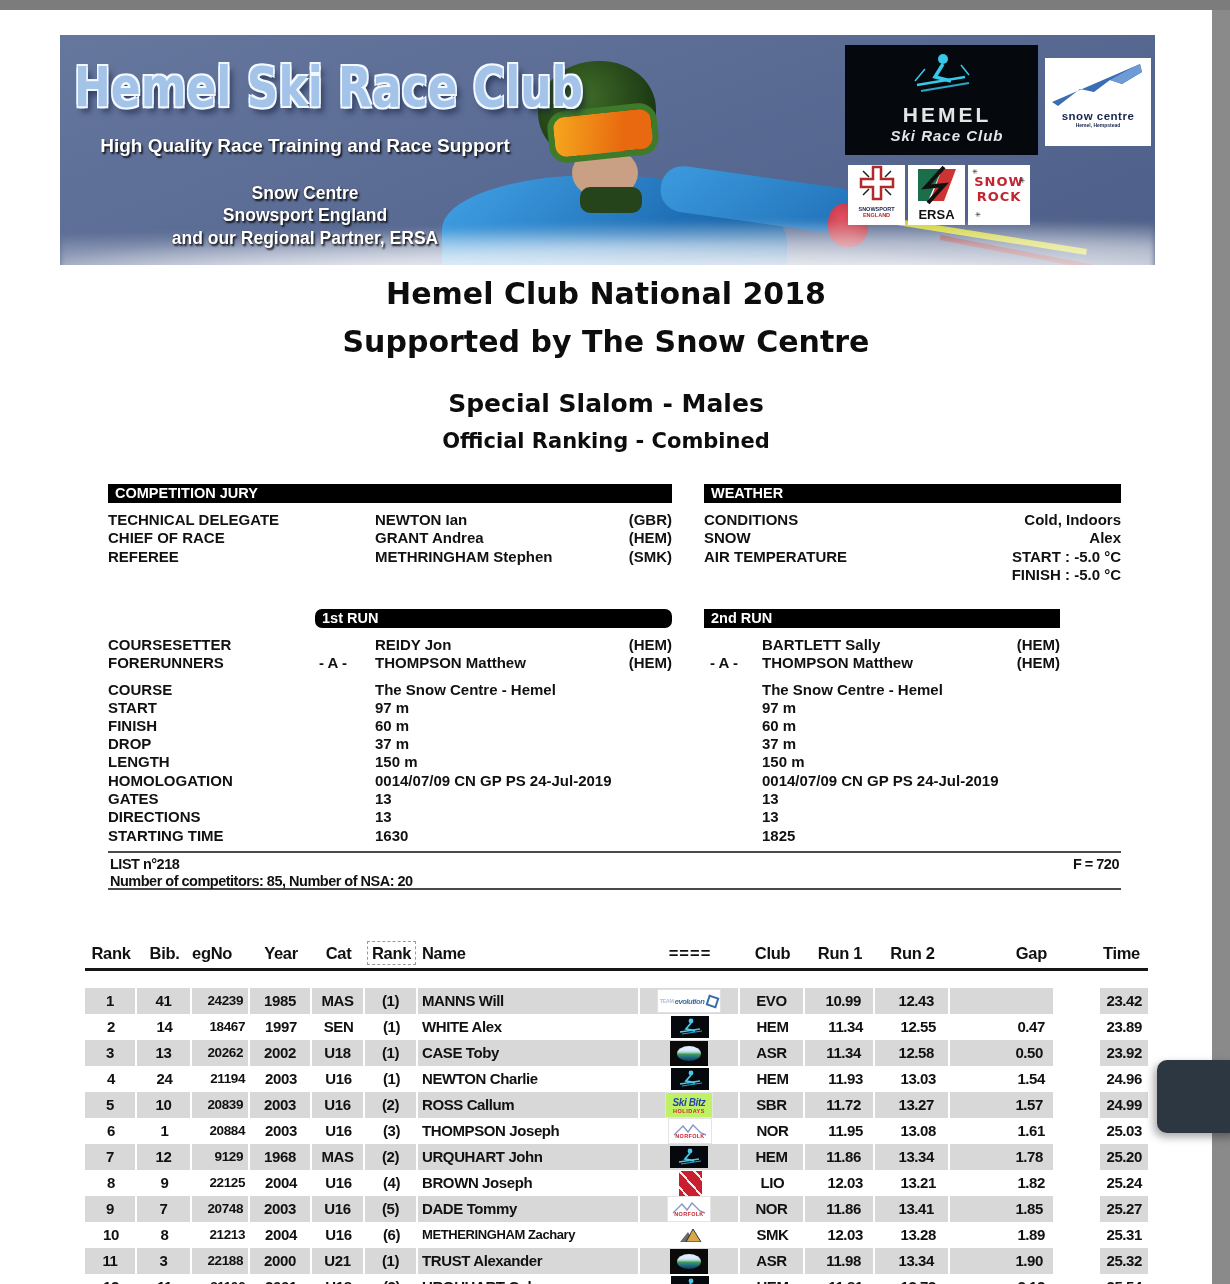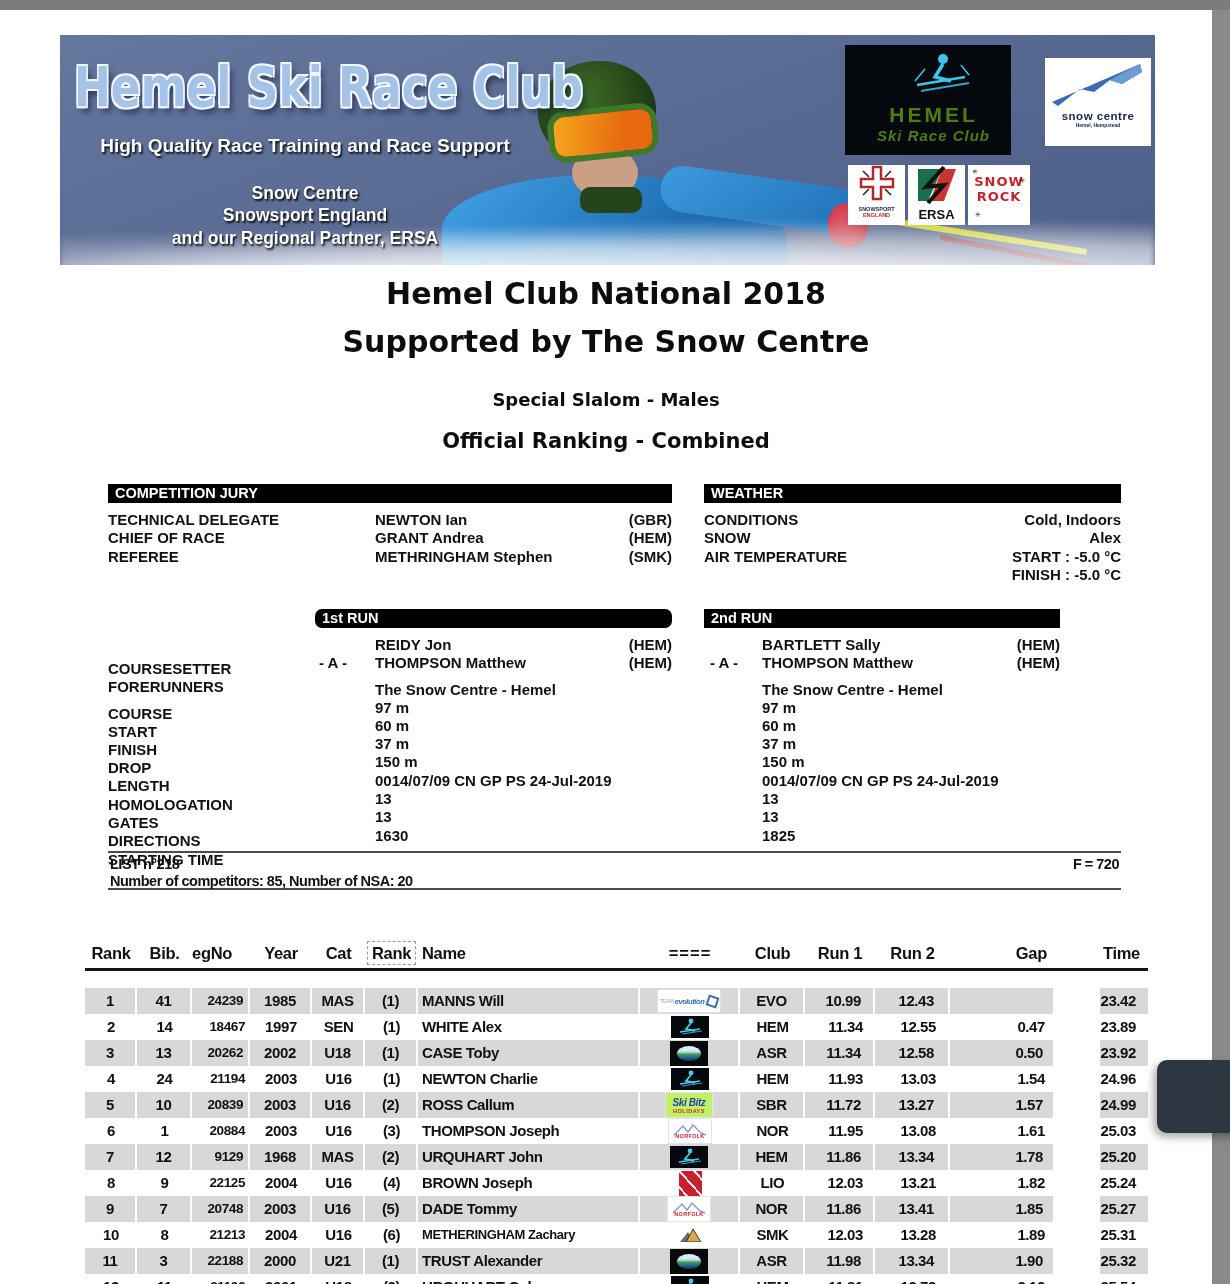--- a/index.html
+++ b/index.html
@@ -43,21 +43,21 @@
        background:radial-gradient(circle at 35% 35%,#e05060,#a91f30);}
   .sk-pole{left:798px;top:196px;width:230px;height:6px;background:#cfd12e;transform:rotate(9deg);}
   .sk-pole2{left:878px;top:222px;width:230px;height:5px;background:#7e2430;transform:rotate(11deg);}
   .sk-snow{left:0;bottom:-12px;width:1095px;height:55px;z-index:1;
        background:radial-gradient(ellipse at 75% 100%,rgba(255,255,255,.95) 0%,rgba(255,255,255,.55) 45%,rgba(255,255,255,0) 75%),
                   radial-gradient(ellipse at 25% 100%,rgba(255,255,255,.8) 0%,rgba(255,255,255,0) 60%);
        filter:blur(3px);}
 
   
   .blogo{z-index:3;box-sizing:border-box;}
-  .lg-hemel-big{left:785px;top:10px;width:166px;height:110px;background:#05090e;color:#4d7c0f;
+  .lg-hemel-big{left:785px;top:10px;width:193px;height:110px;background:#05090e;color:#e5e5e5;
        text-align:center;font-weight:700;padding-left:11px;}
   .lg-hemel-big .nm{display:block;margin-top:58px;font-size:21px;letter-spacing:3px;}
   .lg-hemel-big .sub{display:block;font-size:15px;font-style:italic;letter-spacing:1px;}
   .lg-sc{left:985px;top:23px;width:106px;height:88px;background:#fff;text-align:center;}
   .lg-sc .mt{display:block;margin:4px auto 0;}
   .lg-sc .nm{display:block;font-size:11.5px;font-weight:800;color:#17254e;letter-spacing:.5px;}
   .lg-sc .sub{display:block;font-size:5px;font-weight:700;color:#17254e;}
   .lg-sse{left:788px;top:130px;width:57px;height:60px;background:#fff;text-align:center;}
   .lg-sse .nm{display:block;font-size:5.5px;font-weight:800;color:#17254e;margin-top:1px;}
   .lg-sse .sub{display:block;font-size:5.5px;font-weight:800;color:#b02a2a;}
@@ -65,21 +65,21 @@
   .lg-ersa .nm{display:block;font-size:13px;font-weight:800;color:#111;margin-top:-2px;}
   .lg-sr{left:908px;top:130px;width:62px;height:60px;background:#fff;text-align:center;
        font-family:"DejaVu Sans",sans-serif;}
   .lg-sr .l1{display:block;margin-top:9px;font-size:13px;font-weight:800;color:#c32430;letter-spacing:1px;}
   .lg-sr .l2{display:block;font-size:13px;font-weight:800;color:#c32430;letter-spacing:1px;}
   .lg-sr .fl{position:absolute;font-size:7px;color:#222;}
   .t-main{position:absolute;left:0;width:1212px;text-align:center;font-family:"DejaVu Sans",sans-serif;
        font-weight:700;color:#0d0d0d;white-space:nowrap;}
   .t1{top:276px;font-size:30px;}
   .t2{top:324px;font-size:30px;}
-  .t3{top:389px;font-size:18px;}
+  .t3{top:389px;font-size:25px;}
   .t4{top:429px;font-size:21px;}
 
   
   .bar{position:absolute;height:19px;background:#000;color:#fff;font-size:14.5px;font-weight:700;
        line-height:19px;padding-left:7px;box-sizing:border-box;}
   .info{font-size:15px;font-weight:700;}
   .jury{left:108px;top:484px;width:564px;height:100px;}
   .jury .bar{left:0;top:0;width:564px;}
   .irow{position:absolute;left:0;width:100%;height:18px;line-height:18px;white-space:nowrap;}
   .jury .irow.r0{top:27px;} .jury .irow.r1{top:45px;} .jury .irow.r2{top:64px;}
@@ -90,21 +90,21 @@
   .weather{left:704px;top:484px;width:417px;height:110px;}
   .weather .bar{left:0;top:0;width:417px;}
   .weather .irow.r0{top:27px;} .weather .irow.r1{top:45px;}
   .weather .irow.r2{top:64px;} .weather .irow.r3{top:82px;}
   .ival{position:absolute;right:0;text-align:right;}
 
   .runs{left:108px;top:609px;width:1013px;height:240px;}
   .runs .bar1{left:207px;top:0;width:357px;border-radius:7px;}
   .runs .bar2{left:596px;top:0;width:356px;}
   .rline{position:absolute;left:0;width:100%;height:18px;line-height:18px;white-space:nowrap;}
-  .rl-label{position:absolute;left:0;margin-top:24px;}
+  .rl-label{position:absolute;left:0;}
   .rl-a1{position:absolute;left:203px;width:44px;text-align:center;}
   .rl-v1{position:absolute;left:267px;}
   .rl-c1{position:absolute;left:476px;width:88px;text-align:right;}
   .rl-a2{position:absolute;left:594px;width:44px;text-align:center;}
   .rl-v2{position:absolute;left:654px;}
   .rl-c2{position:absolute;left:864px;width:88px;text-align:right;}
   .y27{top:27px;} .y45{top:45px;} .y72{top:72px;} .y90{top:90px;} .y108{top:108px;}
   .y126{top:126px;} .y144{top:144px;} .y163{top:163px;} .y181{top:181px;} .y199{top:199px;} .y218{top:218px;}
 
   .listinfo{left:108px;top:851px;width:1013px;height:39px;border-top:2px solid #4a4a4a;
@@ -131,21 +131,21 @@
   .cell{box-sizing:border-box;white-space:nowrap;overflow:hidden;}
   .row.shade .cell{background:#d8d8d8;border-right:2px solid #fff;}
   .row.shade .cell:last-child{border-right:none;}
   .c-rank,.c-bib,.c-year,.c-cat,.c-catrank,.c-club,.c-flag{text-align:center;}
   .c-regno{text-align:right;padding-right:5px;font-size:13.5px;}
   .c-name{text-align:left;padding-left:4px;}
   .c-name.small{font-size:13px;}
   .c-run1{text-align:right;padding-right:12px;font-weight:700;}
   .c-run2{text-align:right;padding-right:14px;}
   .c-gap{text-align:right;padding-right:10px;}
-  .c-time{text-align:right;padding-right:12px;font-weight:800;margin-left:45px;}
+  .c-time{text-align:right;padding-right:6px;font-weight:800;margin-left:45px;}
   .c-flag{display:flex;align-items:center;justify-content:center;}
 
   
   .lg{display:inline-flex;align-items:center;justify-content:center;position:relative;line-height:normal;}
   .lg em{font-style:normal;display:block;}
   .lg-evo{width:62px;height:22px;background:#fff;border:1px solid #e0e0e0;flex-direction:row;gap:1px;}
   .lg-evo .t1{font-size:5.5px;color:#b4c2d6;font-weight:700;}
   .lg-evo .t2{font-size:7.5px;color:#3a6ea8;font-weight:800;font-style:italic;}
   .lg-evo .sq{display:inline-block;width:7px;height:7px;border:2px solid #3a6ea8;transform:rotate(18deg);margin-left:2px;}
   .lg-hemel{width:38px;height:22px;background:#05090e;}

